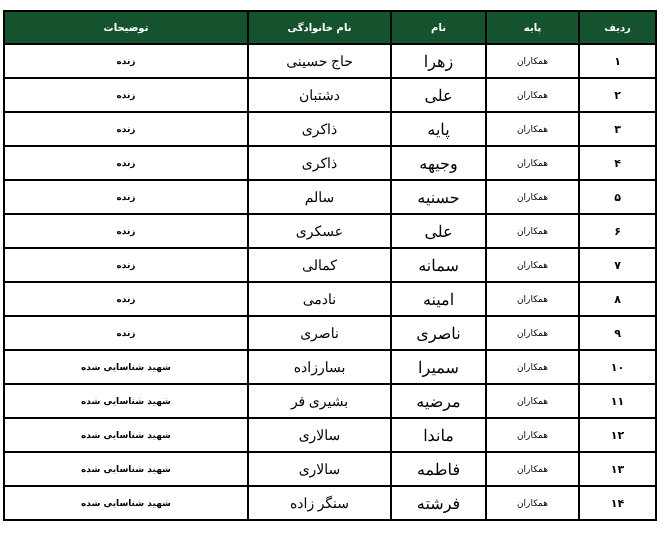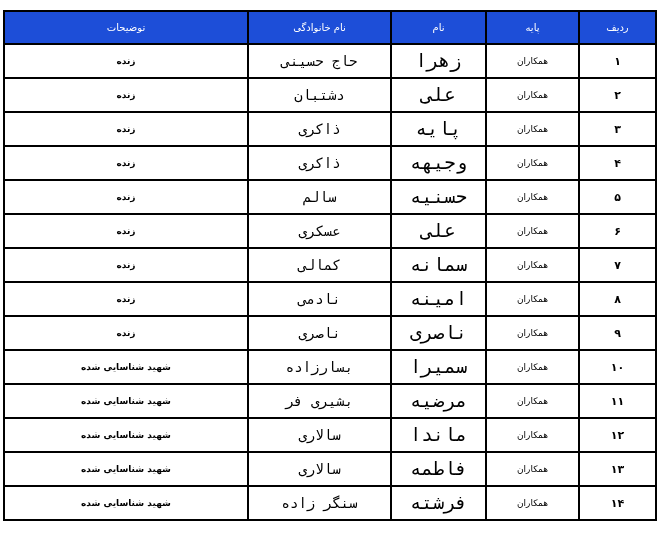--- a/index.html
+++ b/index.html
@@ -32,35 +32,35 @@
       white-space: nowrap;
     }
     .title-cell {
       background: #0b3366;
       color: #ffffff;
       height: 44px;
       font-weight: bold;
       font-size: 17px;
     }
     .head-cell {
-      background: #1d4ed8;
+      background: #14532d;
       color: #ffffff;
       height: 31px;
-      font-weight: normal;
+      font-weight: bold;
       font-size: 10px;
     }
     .body-row td {
       height: 32px;
       background: #ffffff;
       color: #000000;
     }
     .c-num { font-weight: bold; font-size: 11px; }
     .c-base { font-weight: normal; font-size: 9px; }
-    .c-first { font-size: 19px; font-family: Liberation Mono, monospace; }
-    .c-last { font-size: 14px; font-family: Liberation Mono, monospace; }
+    .c-first { font-size: 16px; font-family: Liberation Sans, sans-serif; }
+    .c-last { font-size: 14px; font-family: Liberation Serif, serif; }
     .c-note { font-weight: bold; font-size: 9px; }
   </style>
 </head>
 <body>
 
 <div class="sheet">
   <table class="grid">
     <colgroup>
       <col style="width:77px">
       <col style="width:93px">

